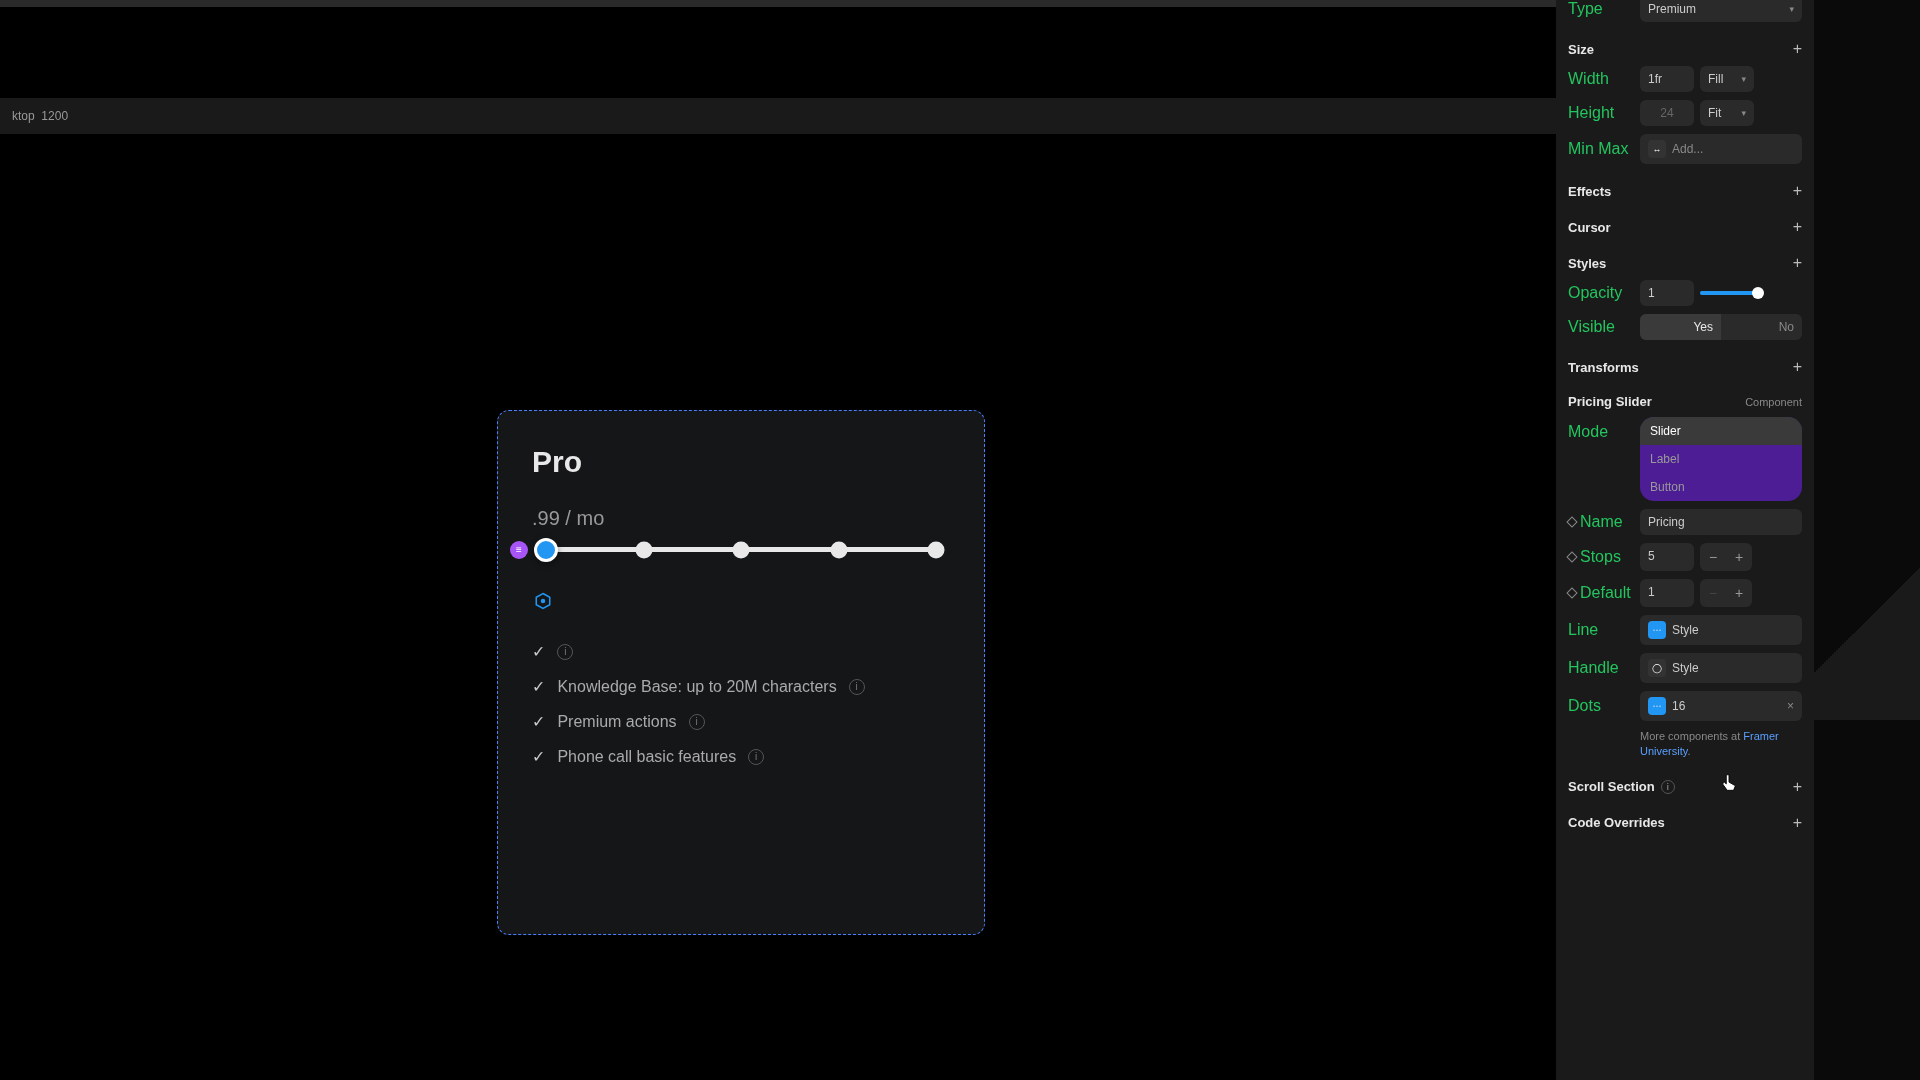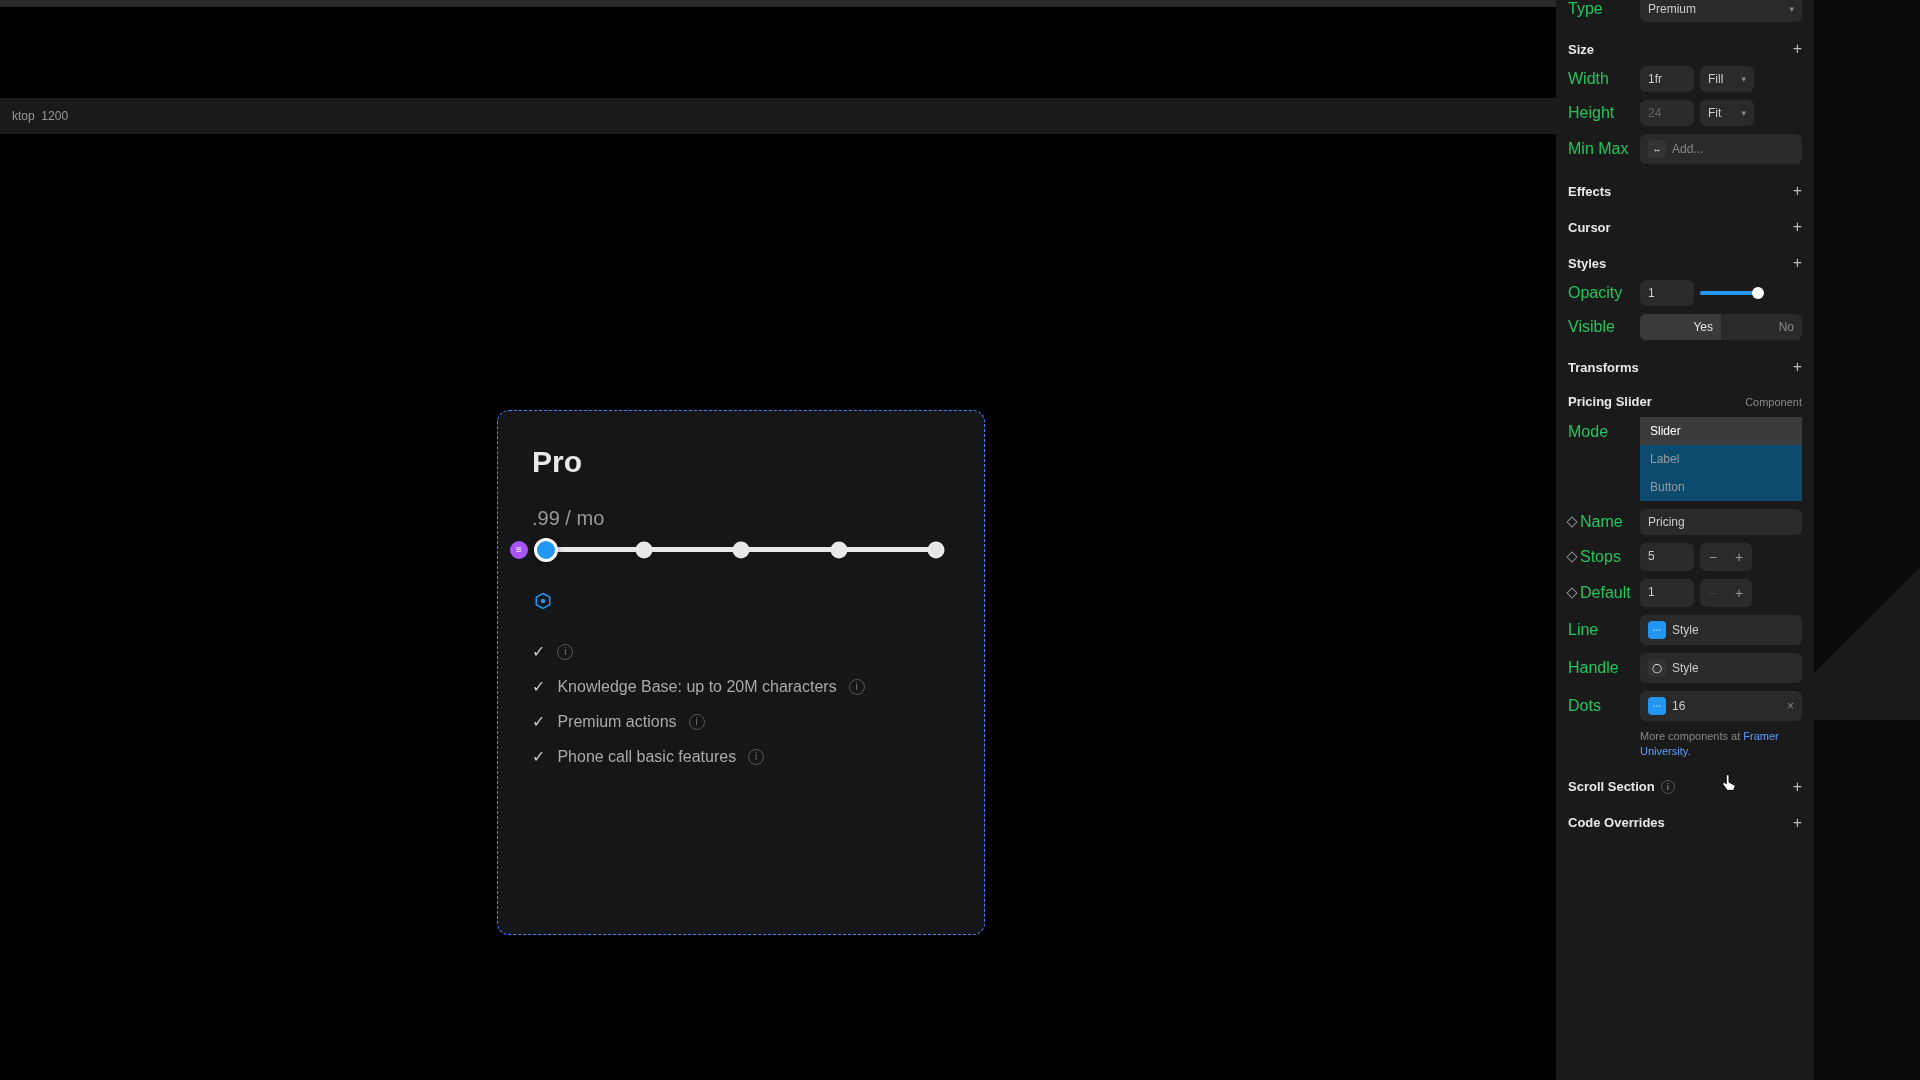--- a/index.html
+++ b/index.html
@@ -36,37 +36,37 @@
 .section-sub { font-size: 11px; color: #888; }
 .add-icon { color: #bbb; font-size: 16px; cursor: pointer; }
 
 .prop-row { display: flex; align-items: center; margin: 8px 0; gap: 8px; }
 .prop-label { width: 64px; color: #22c55e; font-size: 16px; display: flex; align-items: center; gap: 4px; }
 .prop-label .diamond { width: 8px; height: 8px; border: 1px solid #888; transform: rotate(45deg); display: inline-block; }
 .prop-controls { flex: 1; display: flex; gap: 6px; }
 
 .input-box { background: #2a2a2a; border-radius: 6px; padding: 6px 8px; color: #ccc; font-size: 12px; flex: 1; min-width: 0; }
 .input-box.small { flex: 0 0 54px; }
-.input-box.disabled { color: #666; }
+.input-box.disabled { color: #666; text-align: center; }
 
 .select-box { background: #2a2a2a; border-radius: 6px; padding: 6px 8px; display: flex; align-items: center; justify-content: space-between; font-size: 12px; flex: 1; min-width: 0; gap: 4px; }
 .chevron { font-size: 9px; color: #888; }
 
 .icon-prefix { width: 18px; height: 18px; background: #2196f3; border-radius: 4px; display: inline-flex; align-items: center; justify-content: center; font-size: 9px; color: #fff; flex-shrink: 0; }
 .icon-prefix.dark { background: #333; }
 
 .toggle-group { display: flex; background: #2a2a2a; border-radius: 6px; overflow: hidden; flex: 1; }
 .toggle-btn { flex: 1; padding: 6px 8px; text-align: right; font-size: 12px; color: #888; cursor: pointer; }
 .toggle-btn.active { background: #3a3a3a; color: #e8e8e8; }
 
 .opacity-slider { width: 60px; height: 4px; background: #444; border-radius: 2px; position: relative; }
 .opacity-fill { position: absolute; height: 100%; background: #2196f3; border-radius: 2px; width: 100%; }
 .opacity-knob { position: absolute; right: -4px; top: 50%; transform: translateY(-50%); width: 12px; height: 12px; background: #fff; border-radius: 50%; }
 
-.mode-dropdown { background: #0c4a6e; border-radius: 0; flex: 1; overflow: hidden; }
+.mode-dropdown { background: #4c1d95; border-radius: 14px; flex: 1; overflow: hidden; }
 .mode-option { padding: 7px 10px; font-size: 12px; color: #999; cursor: pointer; }
 .mode-option.selected { background: #3a3a3a; color: #fff; font-weight: 500; }
 
 .stepper { display: flex; background: #2a2a2a; border-radius: 6px; overflow: hidden; }
 .stepper button { background: transparent; border: none; color: #999; width: 26px; height: 28px; font-size: 14px; cursor: pointer; }
 .stepper button:disabled { color: #444; }
 
 .link-text { color: #5a9fff; }
 .note-text { font-size: 11px; color: #888; line-height: 1.4; margin-top: 6px; margin-left: 72px; }
 

